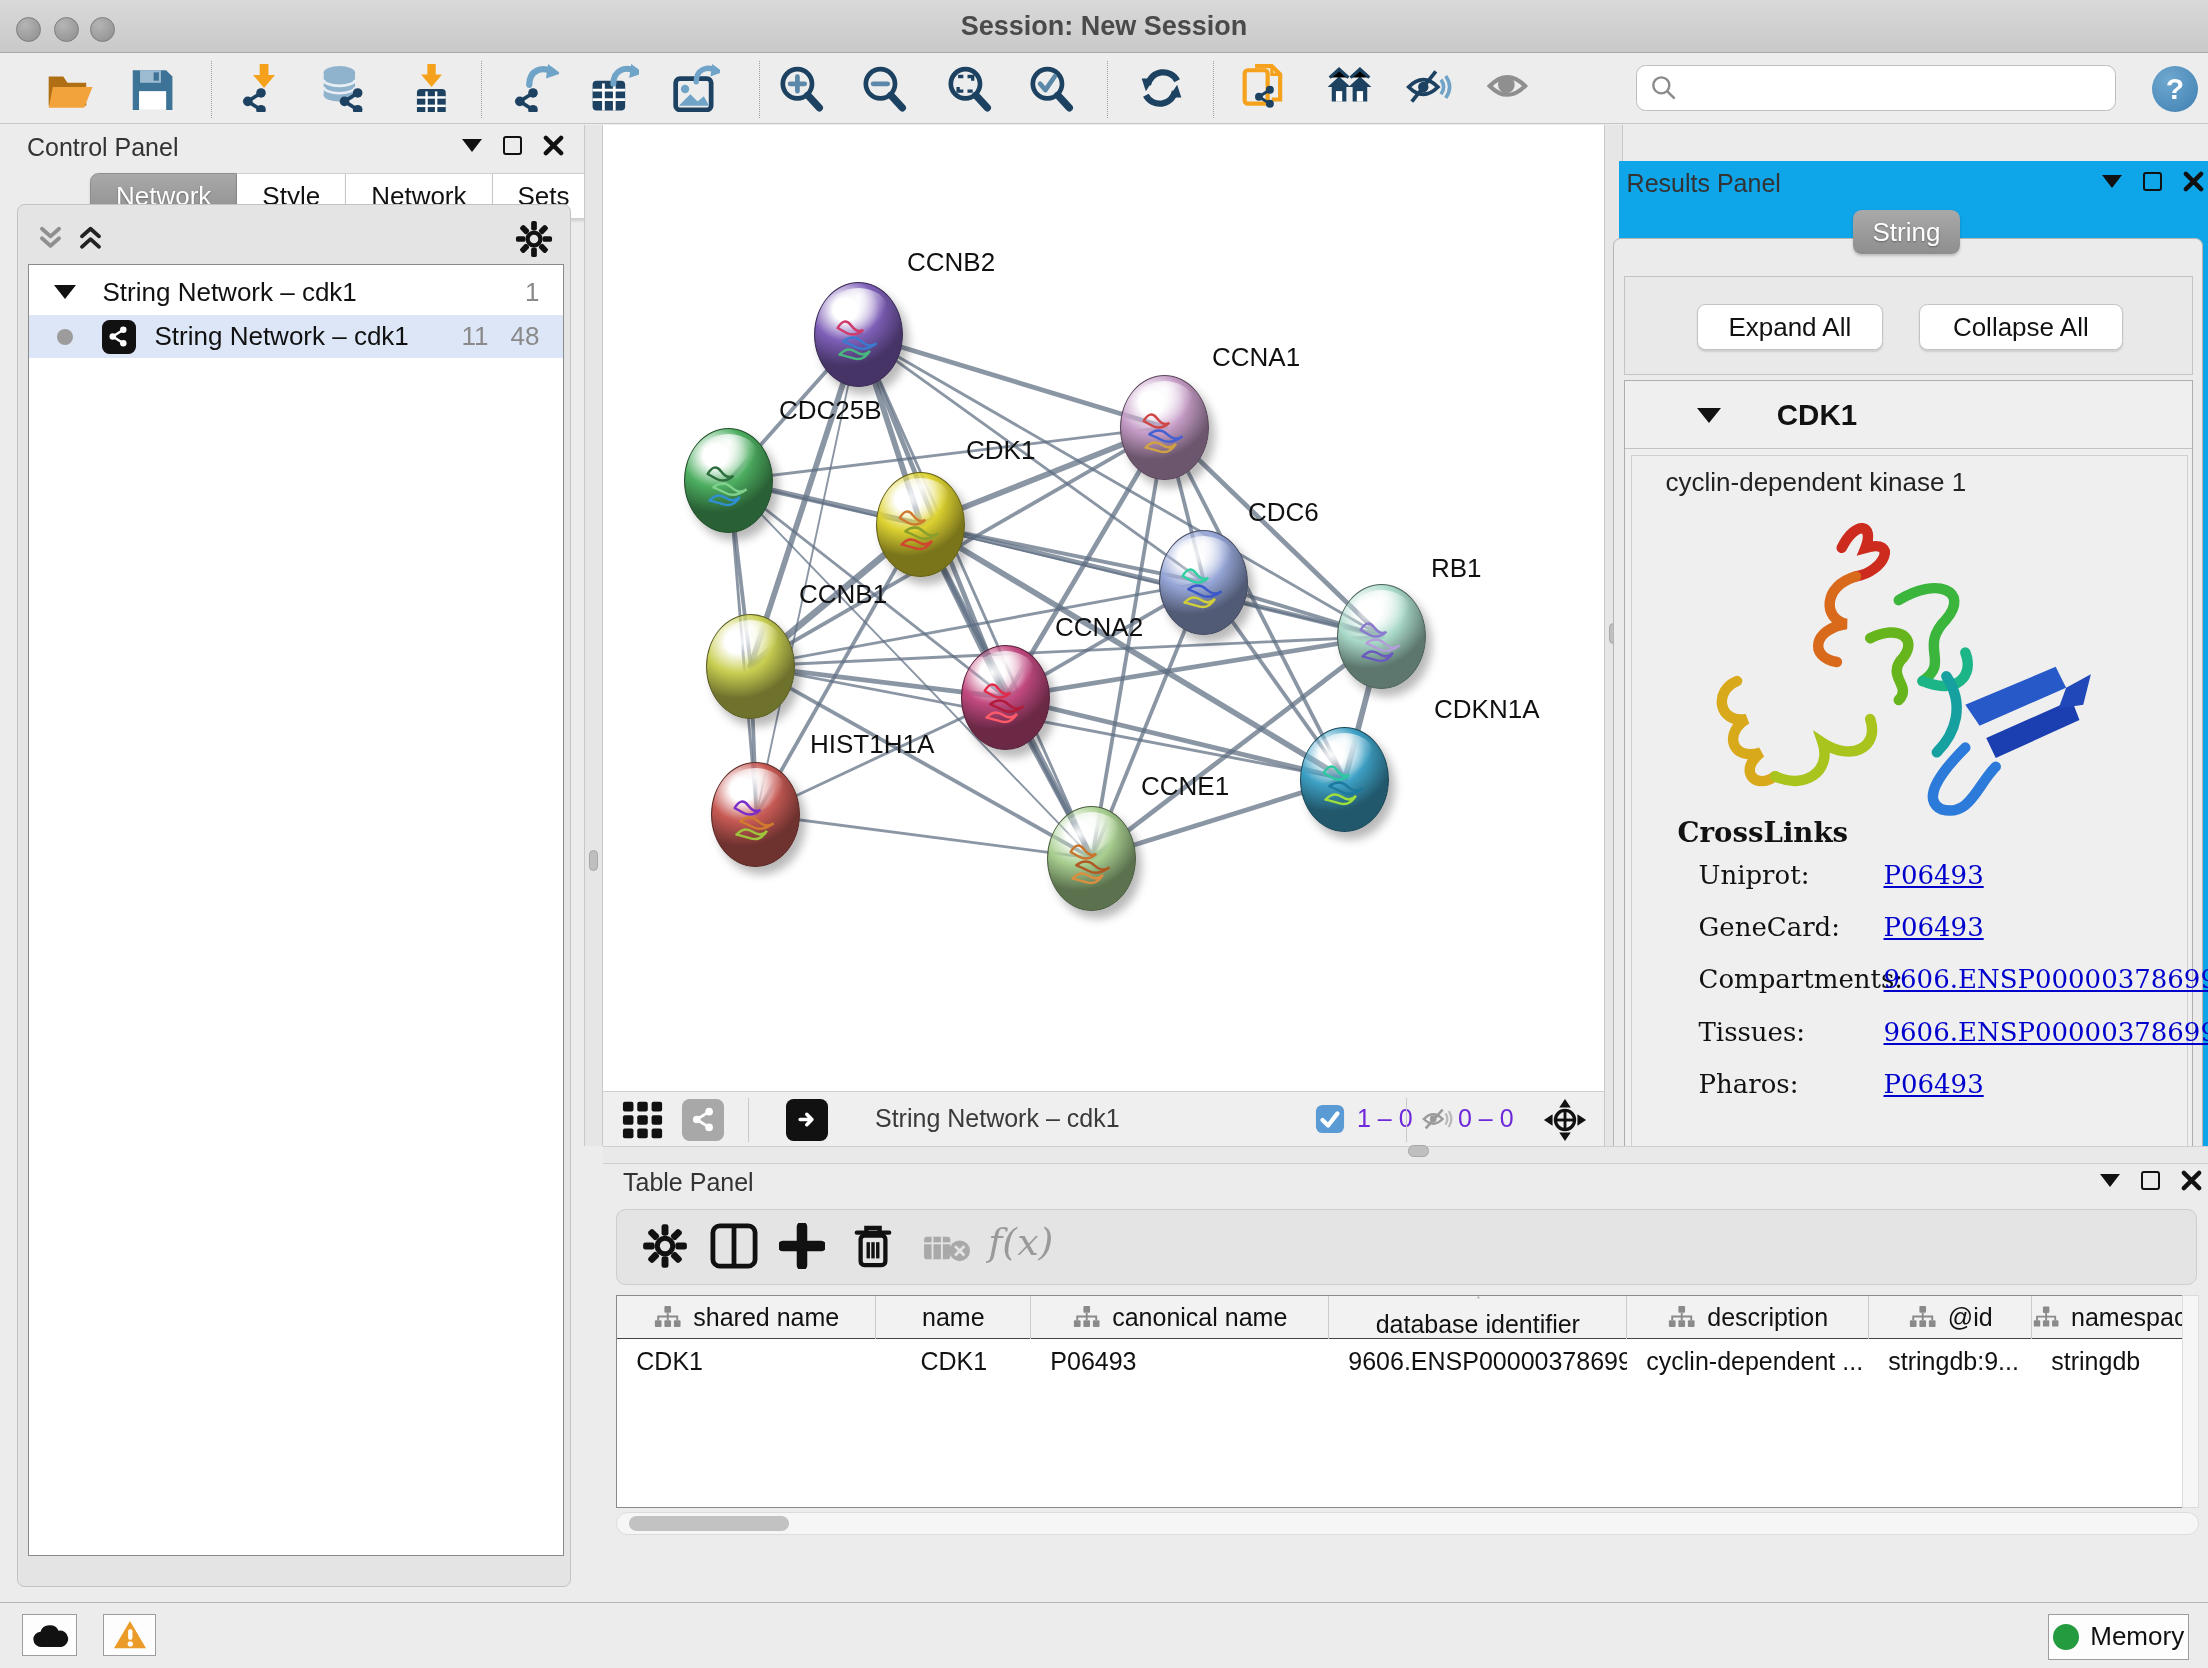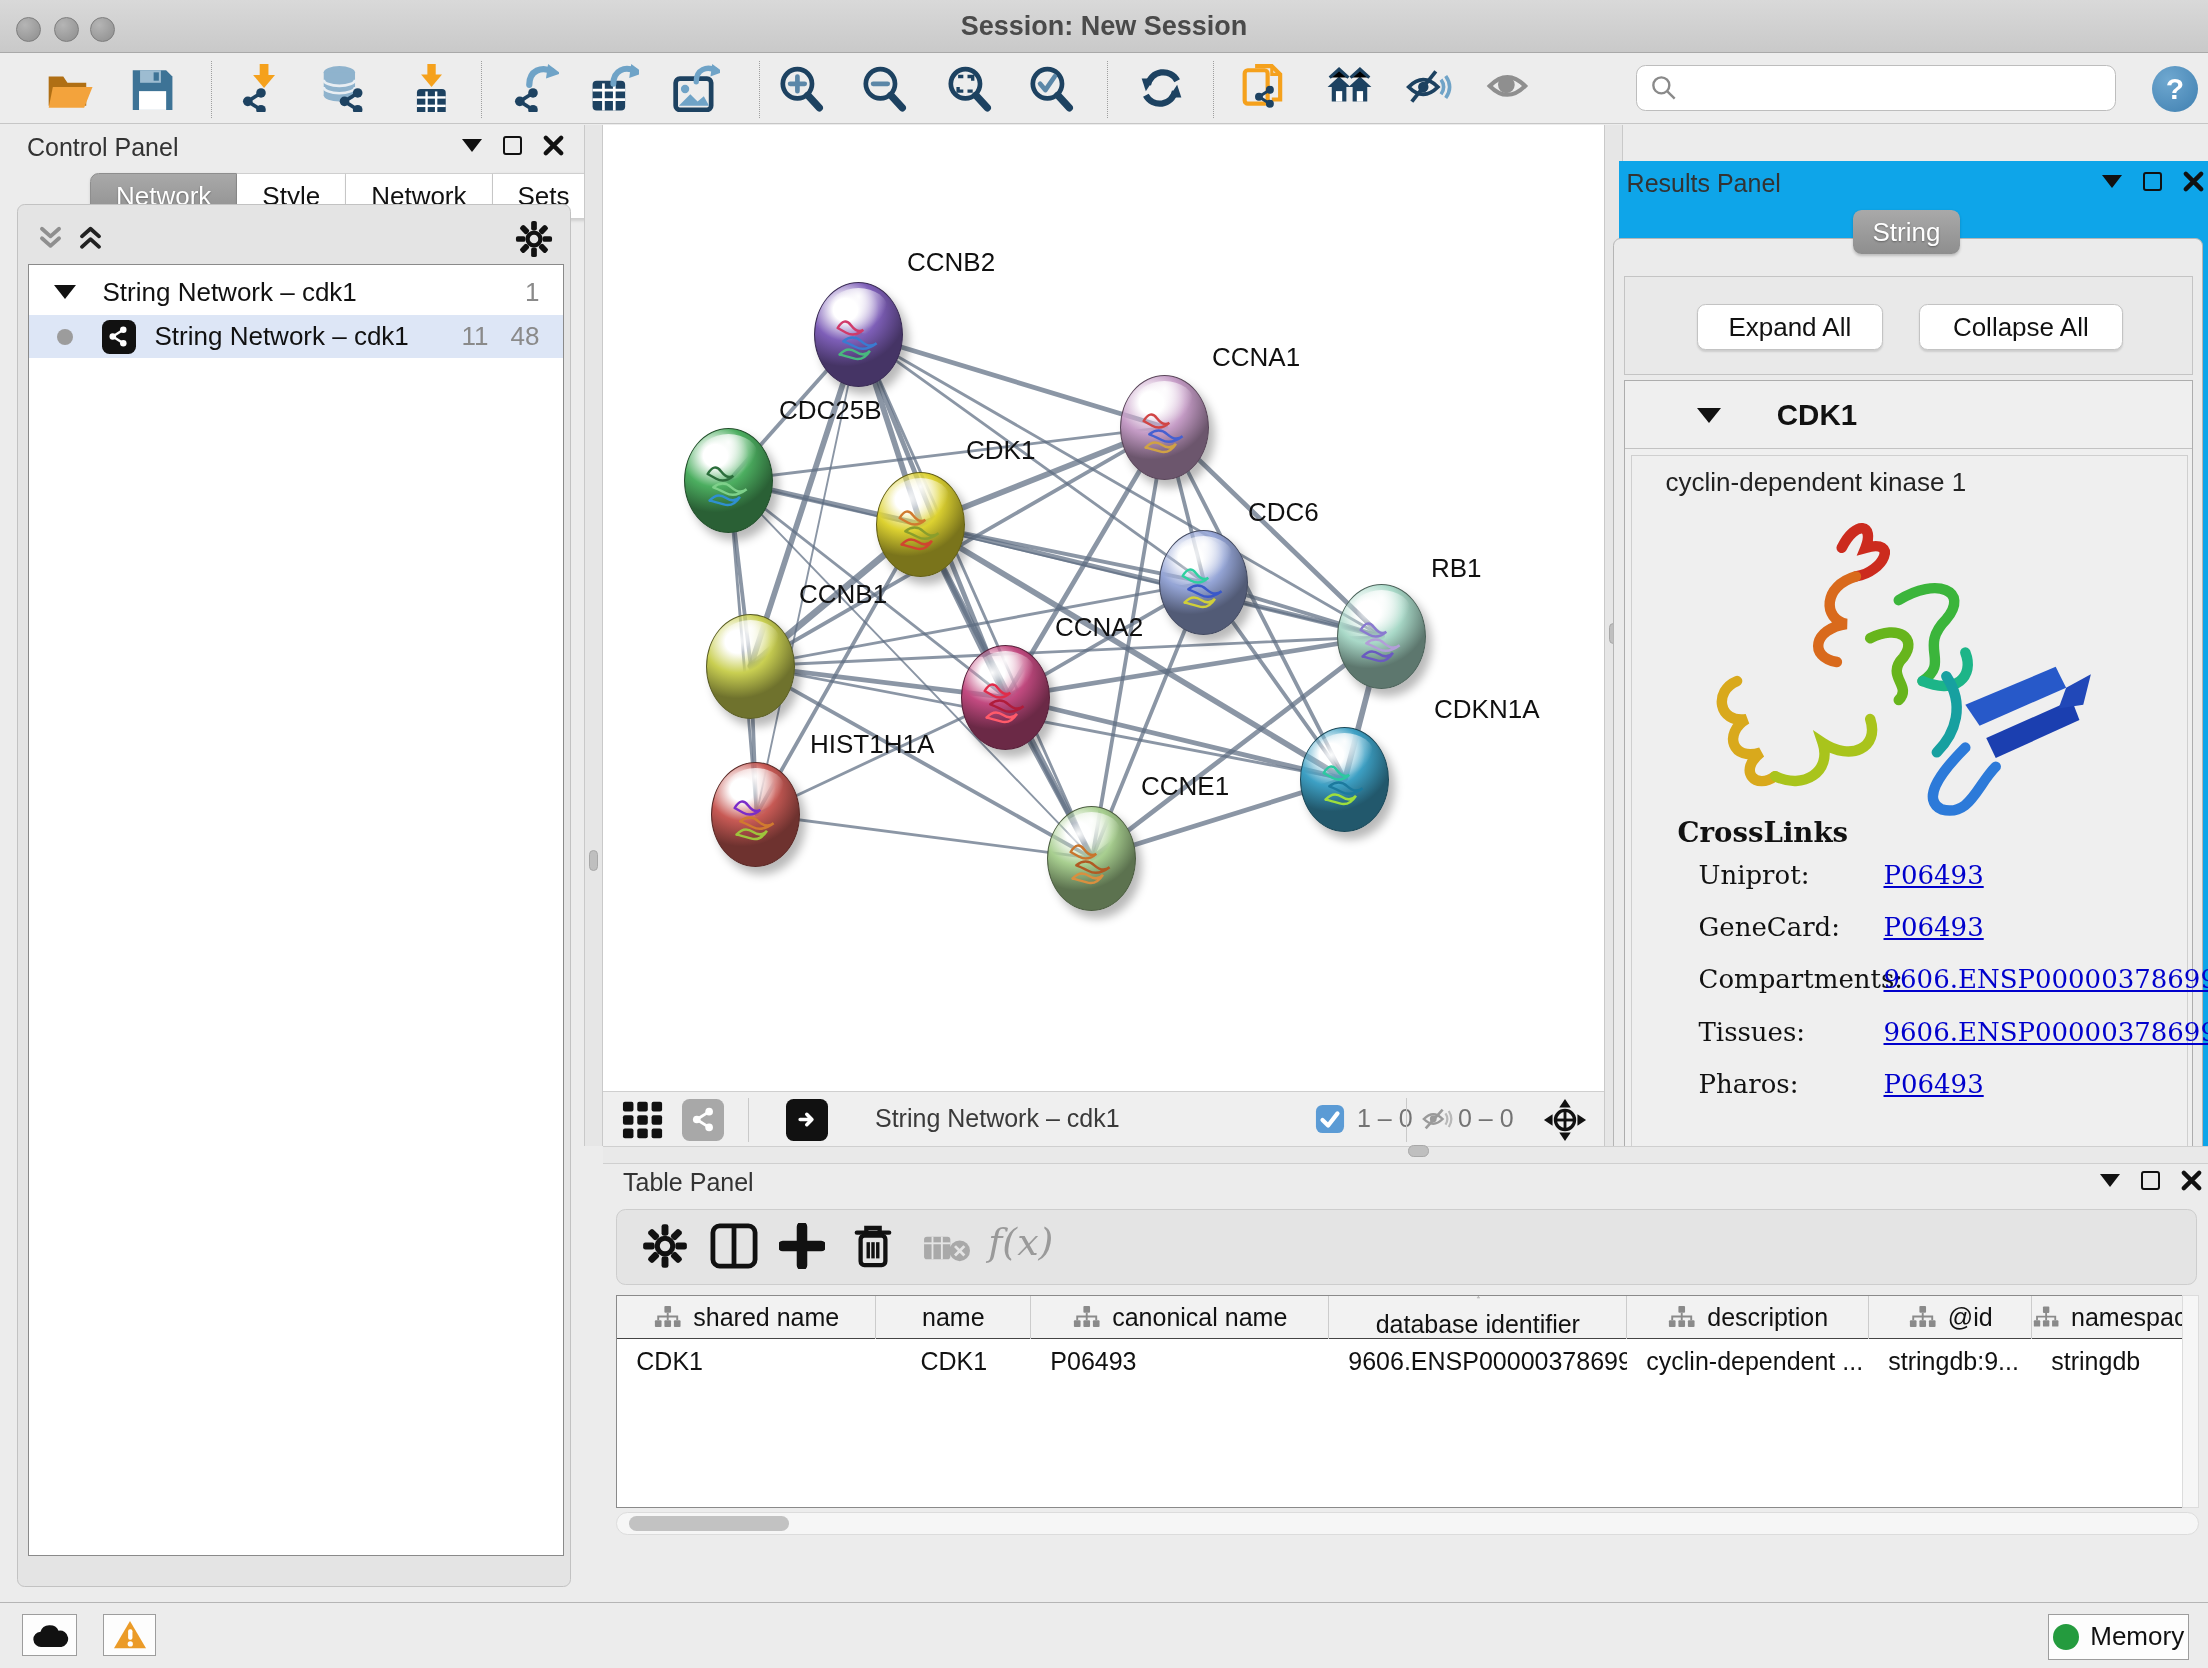--- a/index.html
+++ b/index.html
@@ -70,21 +70,21 @@
   .net-node .gloss { position:absolute; left:16%; top:5%; width:68%; height:42%; border-radius:50%;
     background:radial-gradient(ellipse at 50% 20%, rgba(255,255,255,.95), rgba(255,255,255,0) 70%); }
   .net-node svg.squiggle { position:absolute; left:17%; top:25%; }
   .node-label { position:absolute; font-size:26px; font-weight:500; color:#101010; white-space:nowrap; }
 
   
   .view-bar { position:absolute; left:603px; top:1091px; width:1001px; height:55px;
     background:#efefef; border-top:1px solid #cfcfcf; }
   .vb-item { position:absolute; top:6.7px; }
   .vb-text { position:absolute; font-size:25px; color:#3a3a3a; top:12.4px; }
-  .vb-gray { color:#737373; }
+  .vb-gray { color:#6d28d9; }
   .vb-sep { position:absolute; top:5.7px; height:44px; border-left:1px solid #c9c9c9; }
 
   
   .results-panel { position:absolute; left:1619px; top:125px; width:590px; height:1040px; background:#0ea5e9;margin-top:36px; }
   .rp-header { position:absolute; left:7.6px; top:7.6px; }
   .rp-tab { position:absolute; left:234px; top:49px; width:107px; height:44px; border-radius:8.6px;
     background:linear-gradient(#a9a9a9,#8e8e8e); color:#fff; font-size:26px; display:flex; align-items:center; justify-content:center;
     text-shadow:0 1px 1.9px rgba(0,0,0,.35); box-shadow:0 1.9px 2.9px rgba(0,0,0,.2); z-index:2; }
   .rp-outer { position:absolute; left:-5.7px; top:77px; width:590px; height:961px;
     background:#ebebeb; border:1px solid #b5b5b5; border-radius:7.6px; }

